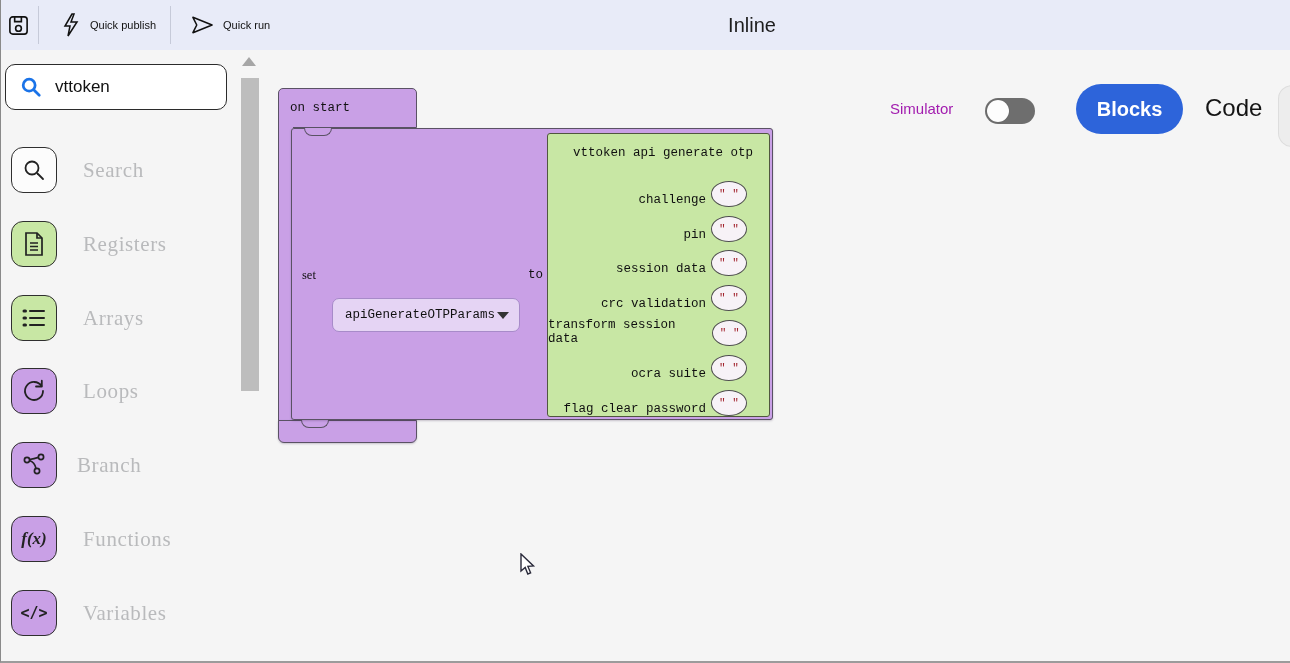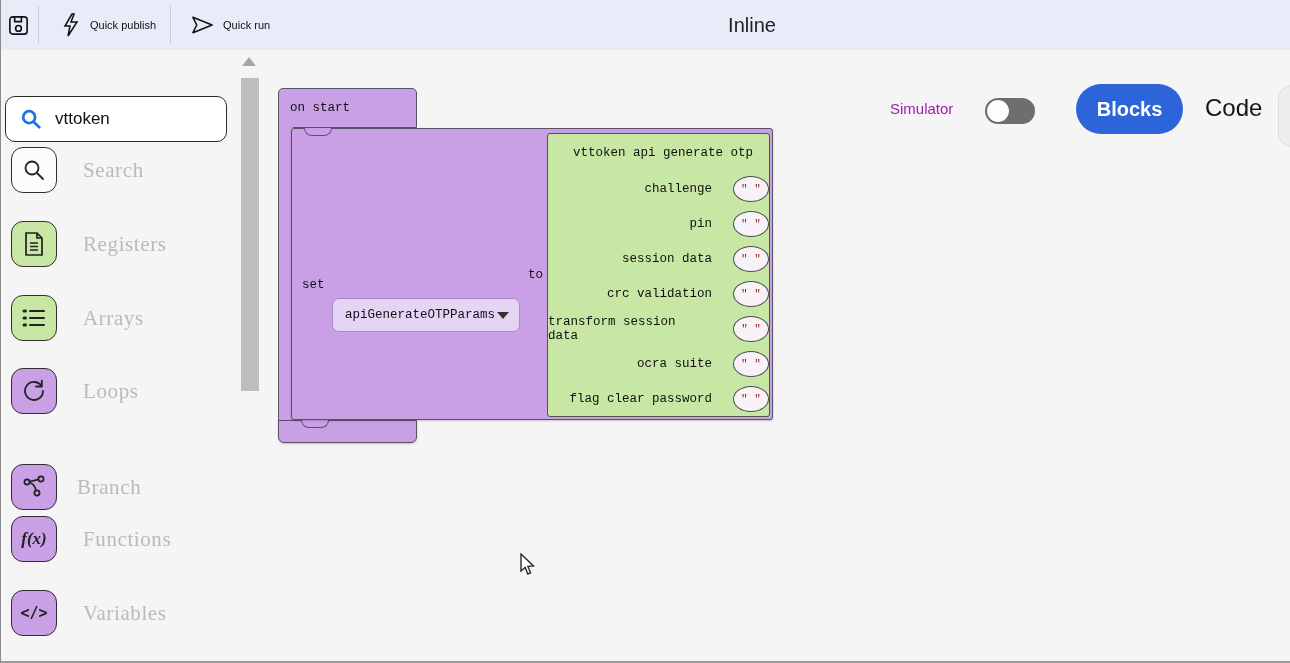--- a/index.html
+++ b/index.html
@@ -20,21 +20,21 @@
   .tb-btn { display:flex; align-items:center; gap:9px; height:40px; padding:0 14px;
     font-size:11px; color:#111; cursor:pointer;justify-content:space-between; }
   .tb-divider { width:1px; height:38px; background:#c6cad9; }
   .tb-title { position:absolute; left:751px; top:50%; transform:translate(-50%,-50%);
     font-size:20px; color:#1d1d1d; }
   .tb-icon { display:flex; align-items:center; }
   
   .search-box {
     position:absolute; left:4px; top:64px; width:222px; height:46px;
     background:#ffffff; border:1.6px solid #2b2b2b; border-radius:10px;
-    display:flex; align-items:center; gap:13px; padding:0 14px;margin-top:32px;
+    display:flex; align-items:center; gap:13px; padding:0 14px;
   }
   .search-box input {
     border:none; outline:none; background:transparent; font-size:17px; color:#111;
     width:150px; font-family:"Liberation Sans", sans-serif;
   }
   .cat-row { position:absolute; left:10px; width:220px; height:46px;
     display:flex; align-items:center; gap:26px; cursor:pointer; }
   .tile { width:46px; height:46px; border:1.7px solid #2f2f2f; border-radius:12px;
     display:flex; align-items:center; justify-content:center; flex:none;
     color:#222; font-weight:700; }
@@ -56,35 +56,35 @@
   .hat  { left:277px; top:88px;  width:139px; height:40px; border-radius:5px 5px 0 0;
     display:flex; align-items:center; padding-left:11px; box-shadow:none; }
   .spine{ left:277px; top:126px; width:15px; height:296px; border:none;
     border-left:1px solid var(--purple-border,#5a5264); box-shadow:none; }
   .setblk{ left:290px; top:128px; width:482px; height:292px; border-radius:3px; }
   .foot { left:277px; top:420px; width:139px; height:23px; border-radius:0 0 6px 6px; }
   .notch { position:absolute; top:-1px; width:28px; height:8px;
     background:var(--purple-block,#c9a0e6);
     border:1px solid var(--purple-border,#5a5264); border-top:none;
     border-radius:0 0 9px 9px; }
-  .set-word { position:absolute; left:10px; top:149px; }
+  .set-word { position:absolute; left:10px; top:139px;font-family:Liberation Serif, serif; }
   .to-word  { position:absolute; left:236px; top:139px; }
   .var-dropdown { position:absolute; left:40px; top:129px; width:188px; height:34px;
     background:var(--dropdown-bg,#e5d4f4); border:1px solid #a78bc9; border-radius:7px;
     display:flex; align-items:center; justify-content:space-between;
     padding:0 10px 0 12px; cursor:pointer;margin-top:40px; }
   .caret { width:0; height:0; border-left:6px solid transparent;
     border-right:6px solid transparent; border-top:7px solid #333; }
   .api-blk { position:absolute; left:255px; top:4px; width:223px; height:284px;
     background:var(--green-block,#c8e7a4); border:1px solid #50563f; border-radius:3px;
     display:flex; flex-direction:column; }
   .api-title { height:38px; display:flex; align-items:center; justify-content:flex-end;
     padding-right:16px; }
-  .api-row { height:35px; display:flex; align-items:center; justify-content:flex-end;
-    gap:21px; padding-right:0; }
+  .api-row { height:35px; display:flex; align-items:flex-end; justify-content:flex-end;
+    gap:5px; padding-right:22px; }
   .oval { width:36px; height:26px; background:#f7f2f7; border:1px solid #4f4f4f;
     border-radius:50%; display:flex; align-items:center; justify-content:center;
     font-size:11px; color:var(--string-red,#a0202a); cursor:text; }
   
   .sim-label { position:absolute; left:889px; top:100px; font-size:15px; color:#a21caf;text-align:right; }
   .toggle { position:absolute; left:984px; top:98px; width:50px; height:26px;
     background:#6e6e6e; border-radius:13px; cursor:pointer; }
   .toggle .knob { position:absolute; left:2px; top:2px; width:22px; height:22px;
     background:#fdfdfd; border-radius:50%; box-shadow:0 0 1px rgba(0,0,0,.4); }
   .blocks-pill { position:absolute; left:1075px; top:84px; width:107px; height:50px;
@@ -179,21 +179,21 @@
 <div class="cat-row" style="top:368px;">
   <span class="tile tile-purple">
     <svg width="26" height="26" viewBox="0 0 26 26" fill="none" stroke="#222" stroke-width="1.8" stroke-linecap="round">
       <path d="M20.5 8 A9 9 0 1 0 22 13"></path>
       <path d="M15 8.5 H20.8 V2.7" stroke-linejoin="round"></path>
     </svg>
   </span>
   <span class="cat-label">Loops</span>
 </div>
 
-<div class="cat-row" style="top:464px;gap:20px;">
+<div class="cat-row" style="top:442px;gap:20px;">
   <span class="tile tile-purple">
     <svg width="26" height="26" viewBox="0 0 26 26" fill="none" stroke="#222" stroke-width="1.7">
       <circle cx="6" cy="8" r="2.6"></circle>
         <circle cx="20" cy="5" r="2.6"></circle>
         <circle cx="16" cy="19" r="2.6"></circle>
       <path d="M8.5 8.5 C12 9.5 14 12 15 16.5 M8.5 7.5 C12 7 15 6.2 17.4 5.4"></path>
     </svg>
   </span>
   <span class="cat-label">Branch</span>
 </div>

